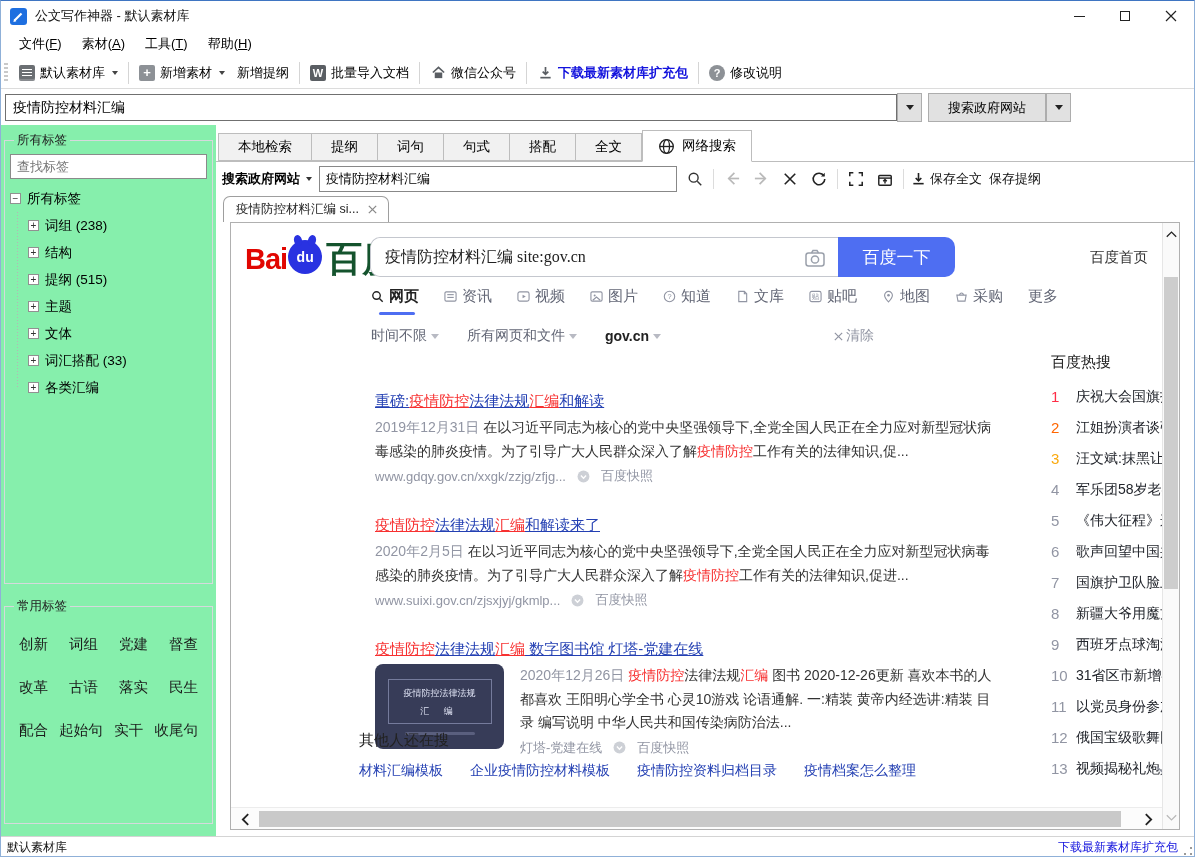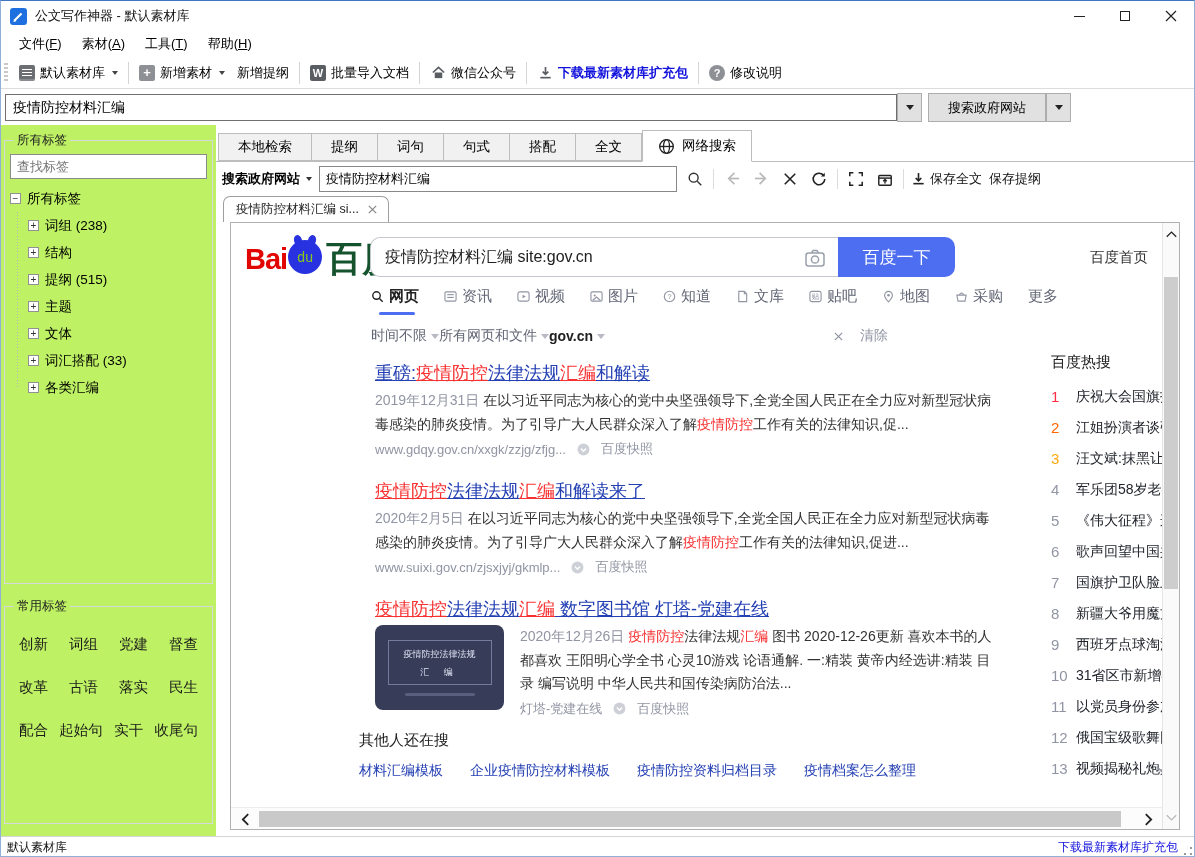--- a/index.html
+++ b/index.html
@@ -44,21 +44,21 @@
   
   .searchrow { position:absolute; left:0; top:89px; width:100%; height:35px; display:flex; align-items:center; padding:0 4px; background:#fff; }
   .searchrow input { width:892px; height:27px; border:1px solid #707070; font-size:14px; padding:0 7px; font-family:inherit; }
   .gbtn { height:29px; background:#e1e1e1; border:1px solid #adadad; font-size:13px; font-family:inherit; cursor:pointer; }
   .gbtn.main { width:113px; margin-left:9px; }
   .gbtn.caret { width:25px; display:inline-flex; align-items:center; justify-content:center; margin-left:0; }
   .gbtn.gov { margin-left:6px; width:118px; }
   .tri { width:0; height:0; border-left:4px solid transparent; border-right:4px solid transparent; border-top:5px solid #222; }
 
   
-  .sidebar { position:absolute; left:0; top:124px; width:215px; height:711px; padding:7px 3px 0 3px; background:#bef264; }
+  .sidebar { position:absolute; left:0; top:124px; width:215px; height:711px; padding:7px 3px 0 3px; background:#86efac; }
   fieldset.groupbox { border:1px solid #d5d9dc; padding:4px 5px 6px 5px; }
   fieldset.groupbox legend { font-size:12.5px; color:#222; padding:0 3px; margin-left:4px; }
   #all-tags-box { height:452px; }
   .findtag { width:100%; height:25px; border:1px solid #8a8a8a; font-size:13px; padding:0 6px; font-family:inherit; margin:1px 0 6px 0; }
   .tree { font-size:13.5px; }
   .tree-row { display:flex; align-items:center; height:27px; gap:6px; cursor:pointer; white-space:nowrap; }
   .tree-children { padding-left:18px; background:repeating-linear-gradient(to bottom,#b5b5b5 0 1px,transparent 1px 3px); background-size:1px calc(100% - 12px); background-position:7px 0; background-repeat:no-repeat; }
   .expander { width:11px; height:11px; border:1px solid #919191; background:#fff; font-size:10px; line-height:9px; text-align:center; color:#333; flex:none; }
   #common-tags-box { margin-top:14px; height:226px; padding-top:8px; }
   .tag-row { display:flex; justify-content:space-between; padding:0 9px; height:43px; align-items:center; font-size:14.5px; }
@@ -99,42 +99,42 @@
   .hs-left { left:4px; } .hs-right { right:4px; }
   .hs-thumb { position:absolute; left:28px; width:862px; top:3px; height:16px; background:#c9c9c9; cursor:grab; }
 
   
   .bd-logo { position:absolute; left:14px; top:12px; display:flex; align-items:center; cursor:pointer; }
   .bai { color:#e10601; font-size:29px; font-weight:bold; letter-spacing:-1px; }
   .paw { position:relative; width:34px; height:34px; background:var(--accent2,#2932e1); border-radius:50%; margin:0 2px 6px 1px; display:flex; align-items:center; justify-content:center; }
   .paw .ear { position:absolute; width:8px; height:11px; background:var(--accent2,#2932e1); border-radius:50%; top:-5px; }
   .paw .e1 { left:6px; transform:rotate(-15deg); }
   .paw .e2 { right:6px; transform:rotate(15deg); }
-  .paw .du { color:#84cc16; font-size:14px; font-weight:normal; }
+  .paw .du { color:#ffffff; font-size:14px; font-weight:bold; }
   .bd-name { color:#14532d; font-size:36px; font-weight:bold; margin-left:2px; }
   .bd-searchbox { position:absolute; left:139px; top:14px; width:585px; height:40px; display:flex; }
   .bd-input-wrap { position:relative; width:468px; height:40px; border:1px solid #c4c7ce; border-right:none; border-radius:10px 0 0 10px; background:#fff; }
-  .bd-input-wrap input { width:100%; height:38px; border:none; outline:none; border-radius:10px 0 0 10px; font-size:16px; padding:0 44px 0 14px; color:#222; font-family:Liberation Sans, sans-serif; }
+  .bd-input-wrap input { width:100%; height:38px; border:none; outline:none; border-radius:10px 0 0 10px; font-size:16px; padding:0 44px 0 14px; color:#222; font-family:Liberation Serif, serif; }
   .cam { position:absolute; right:12px; top:9px; width:22px; height:22px; cursor:pointer; }
   .bd-btn { width:117px; height:40px; background:var(--accent,#4e6ef2); color:#fff; border:none; border-radius:0 10px 10px 0; font-size:17px; cursor:pointer; font-family:inherit; }
   .bd-home { position:absolute; left:859px; top:25px; font-size:14.5px; color:#333; }
   .bd-nav { position:absolute; left:140px; top:64px; display:flex; gap:25px; font-size:15px; color:#626675; }
   .bd-nav-item { display:inline-flex; align-items:center; gap:4px; cursor:pointer; position:relative; }
   .bd-nav-item.active { color:#222; font-weight:bold; }
   .bd-nav-item.active::after { content:""; position:absolute; left:8px; right:4px; bottom:-9px; height:3px; background:var(--accent,#4e6ef2); border-radius:2px; }
   .nav-ic { width:14px; height:14px; display:inline-flex; color:#9195a3; }
   .bd-nav-item.active .nav-ic { color:#222; }
-  .bd-filters { position:absolute; left:140px; top:104px; display:flex; font-size:14px; color:#626675; }
+  .bd-filters { position:absolute; left:140px; top:104px; display:flex; gap:28px; font-size:14px; color:#626675; }
   .bd-filter { display:inline-flex; align-items:center; gap:4px; cursor:pointer; }
   .bd-filter.bold { color:#222; font-weight:bold; }
   .fcaret { width:0; height:0; border-left:4px solid transparent; border-right:4px solid transparent; border-top:5px solid #b8bac3; }
-  .bd-clear { position:absolute; left:602px; top:104px; font-size:14px; color:#9195a3; display:inline-flex; align-items:center; gap:16px; }
+  .bd-clear { position:absolute; left:602px; top:104px; font-size:14px; color:#9195a3; display:inline-flex; align-items:center; gap:2px; }
   .bd-results { position:absolute; left:144px; top:138px; width:622px; }
   .result { margin-bottom:21px; }
-  .res-title { font-size:18px; line-height:25px; margin-bottom:3px; cursor:pointer; }
+  .res-title { font-size:15px; line-height:25px; margin-bottom:3px; cursor:pointer;margin-top:27px; }
   .res-title span { color:var(--link,#2440b3); text-decoration:underline; }
   .res-title span.hl { color:var(--hl,#f73131); }
   .res-snippet { font-size:14px; line-height:23.5px; color:#333; }
   .res-snippet .hl { color:var(--hl,#f73131); }
   .res-date { color:#9195a3; margin-right:4px; }
   .res-meta { margin-top:4px; display:flex; align-items:center; gap:11px; font-size:13px; color:#9195a3; }
   .res-body { display:flex; gap:16px; margin-top:2px; }
   .res-thumb { flex:none; width:129px; height:85px; background:#373c58; border-radius:8px; display:flex; flex-direction:column; align-items:center; justify-content:center; cursor:pointer; }
   .thumb-frame { border:1px solid #757b9c; padding:7px 6px 5px 6px; text-align:center; color:#dfe3f4; width:104px; }
   .thumb-line1 { font-size:9px; white-space:nowrap; }

